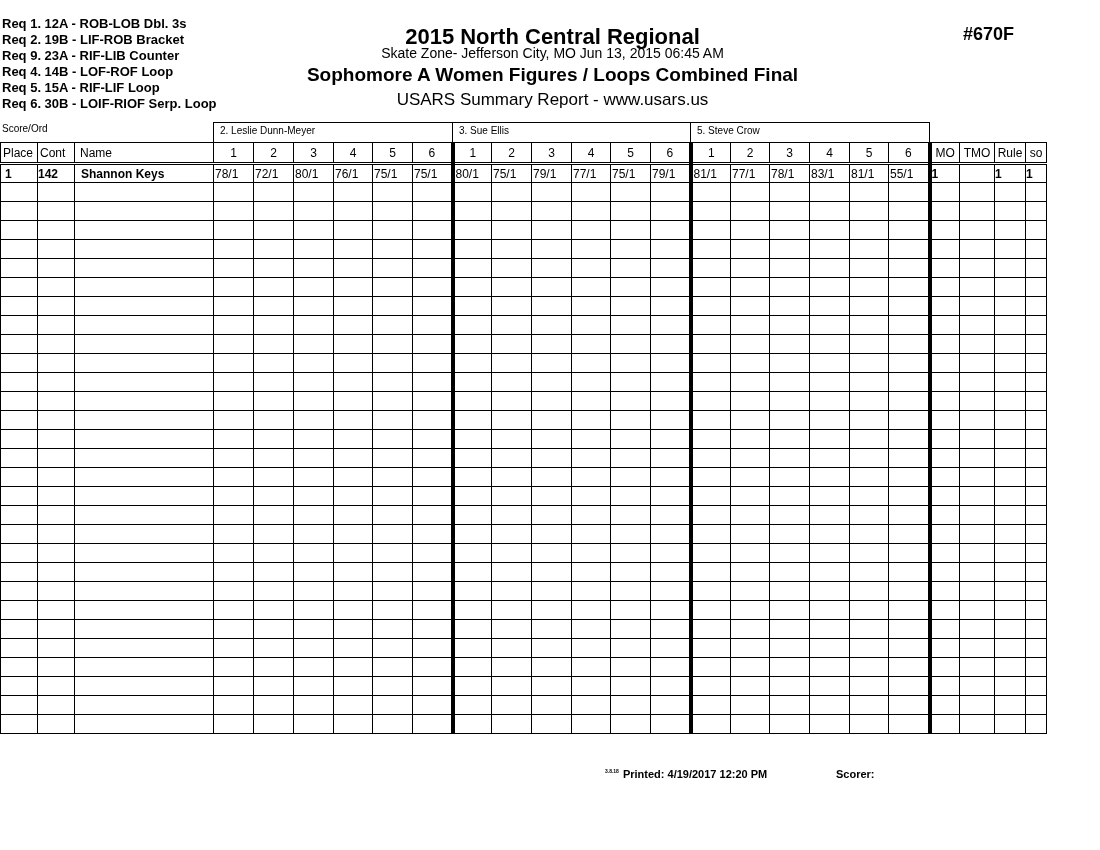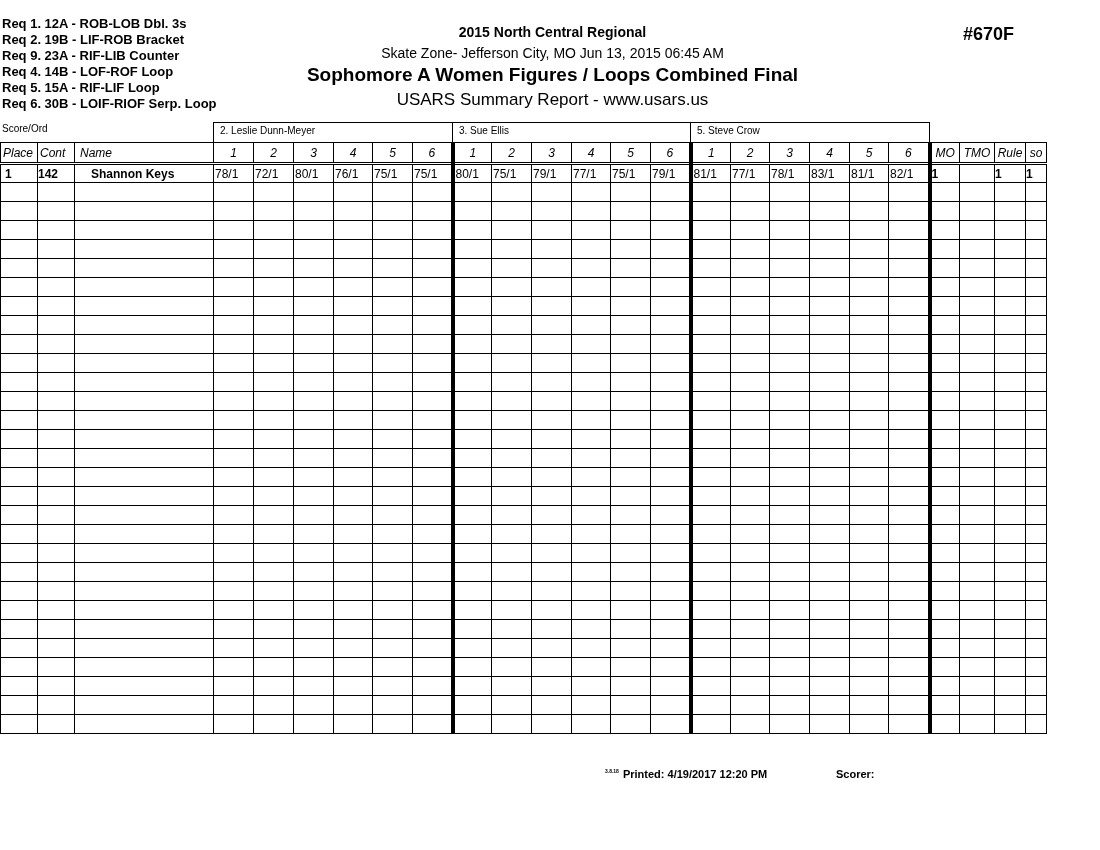--- a/index.html
+++ b/index.html
@@ -1,29 +1,29 @@
 <!DOCTYPE html>
 <html><head>
 <meta charset="utf-8">
 <style>
   html,body{margin:0;padding:0;background:#fff;}
   body{width:1100px;height:850px;position:relative;overflow:hidden;font-family:"Liberation Sans",sans-serif;color:#000;}
   .reqs{position:absolute;left:2px;top:16px;font-weight:bold;font-size:13px;line-height:16px;}
   .reqs div{white-space:nowrap;}
   .hdr{position:absolute;left:240px;width:625px;text-align:center;white-space:nowrap;}
-  .h1{top:24px;font-size:14px;font-weight:bold;}
+  .h1{top:24px;font-size:22px;font-weight:bold;}
   .h2{top:45px;font-size:14px;}
   .h3{top:64px;font-size:19px;font-weight:bold;}
   .h4{top:90px;font-size:17px;}
   .evnum{position:absolute;left:963px;top:24px;font-size:18px;font-weight:bold;}
   .scoreord{position:absolute;left:2px;top:123px;font-size:10px;}
   .judge{position:absolute;top:122px;height:20px;border:1px solid #000;border-bottom:none;box-sizing:border-box;font-size:10px;padding:2px 0 0 6px;white-space:nowrap;}
   table.grid{position:absolute;left:0;top:142px;border-collapse:collapse;table-layout:fixed;}
   table.grid td{border:1px solid #000;height:19px;padding:0;font-size:12px;overflow:hidden;white-space:nowrap;box-sizing:border-box;}
-  table.grid tr.head td{font-size:12px;text-align:center;height:21px;border-bottom:3px double #000;font-style:italic;}
+  table.grid tr.head td{font-size:12px;text-align:center;height:21px;border-bottom:3px double #000;}
   table.grid tr.head td.l{text-align:left;padding-left:2px;}
   td.thick{border-left:4px solid #000 !important;}
   td.num{font-size:11px;padding-left:1px !important;}
   td.b{font-weight:bold;font-size:13px;}
   td.c{}
   td.pl{padding-left:4px !important;}
   .footer{position:absolute;top:768px;left:605px;font-size:11px;font-weight:bold;white-space:nowrap;}
   .footer .ver{font-size:5px;vertical-align:top;margin-right:4px;}
   .scorer{position:absolute;top:768px;left:836px;font-size:11px;font-weight:bold;}
 </style>
@@ -102,39 +102,39 @@
       <td>5</td>
       <td>6</td>
       <td class="thick">MO</td>
       <td>TMO</td>
       <td>Rule</td>
       <td>so</td>
     </tr>
     <tr>
       <td class="b pl">1</td>
       <td class="b c">142</td>
-      <td class="b" style="padding-left:16px">Shannon Keys</td>
+      <td class="b" style="padding-left:6px">Shannon Keys</td>
       <td class="num">78/1</td>
       <td class="num">72/1</td>
       <td class="num">80/1</td>
       <td class="num">76/1</td>
       <td class="num">75/1</td>
       <td class="num">75/1</td>
       <td class="num thick">80/1</td>
       <td class="num">75/1</td>
       <td class="num">79/1</td>
       <td class="num">77/1</td>
       <td class="num">75/1</td>
       <td class="num">79/1</td>
       <td class="num thick">81/1</td>
       <td class="num">77/1</td>
       <td class="num">78/1</td>
       <td class="num">83/1</td>
       <td class="num">81/1</td>
-      <td class="num">82/1</td>
+      <td class="num">55/1</td>
       <td class="b c thick">1</td>
       <td class="b c"></td>
       <td class="b c">1</td>
       <td class="b c">1</td>
     </tr>
   <tr>
         <td></td>
         <td></td>
         <td></td>
         <td></td>

